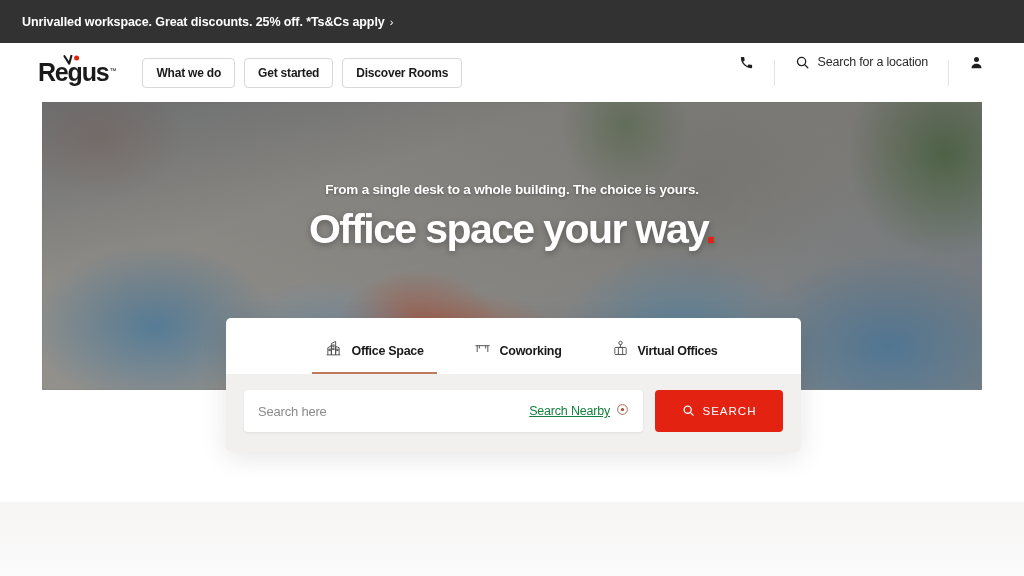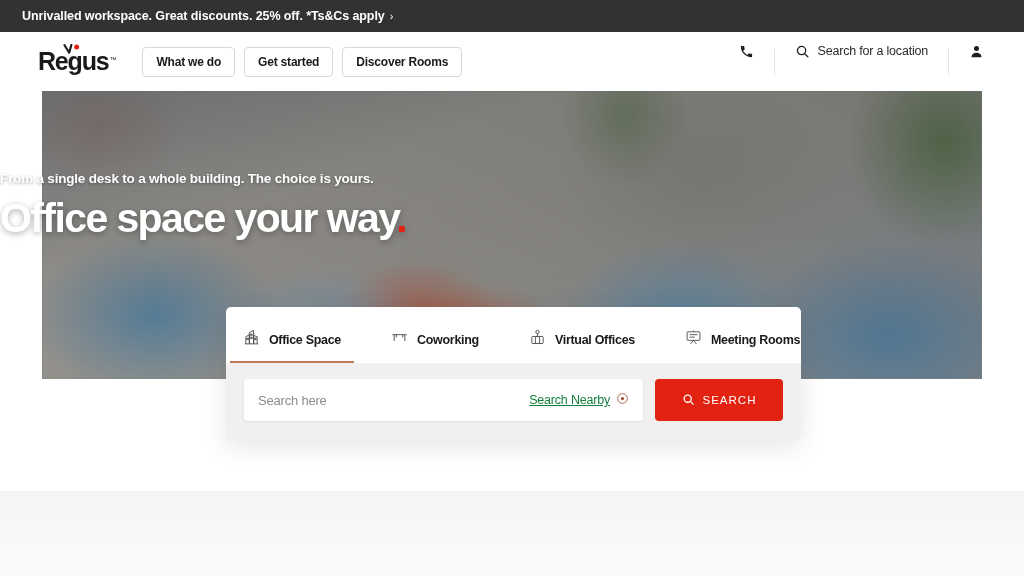--- a/index.html
+++ b/index.html
@@ -6,21 +6,21 @@
   html, body {
     width: 1024px; height: 576px;
     overflow: hidden;
     background: #ffffff;
     font-family: "Liberation Sans", sans-serif;
     -webkit-font-smoothing: antialiased;
   }
 
   
   .promo-bar {
-    height: 32px;
+    height: 43px;
     background: #323232;
     display: flex;
     align-items: center;
     padding-left: 22px;
   }
   .promo-text {
     color: #ffffff;
     font-size: 12.5px;
     font-weight: 700;
     letter-spacing: -0.1px;
@@ -142,21 +142,21 @@
   }
   .hero-veil {
     position: absolute;
     inset: 0;
     background: linear-gradient(180deg, rgba(30,34,38,0.30) 0%, rgba(30,34,38,0.22) 45%, rgba(30,34,38,0.10) 100%);
   }
   .hero-copy {
     position: absolute;
     top: 80px;
     left: 0; right: 0;
-    text-align: left;
+    text-align: center;
     z-index: 3;
   }
   .hero-sub {
     color: #ffffff;
     font-size: 13.5px;
     font-weight: 700;
     letter-spacing: -0.2px;
     text-shadow: 0 1px 3px rgba(0,0,0,0.35);
   }
   .hero-title {
@@ -385,32 +385,20 @@
           <svg width="17" height="17" viewBox="0 0 24 24" fill="none" stroke="#4b4b4b" stroke-width="1.3">
             <circle cx="12" cy="4.2" r="2.4"></circle>
             <path d="M12 6.6v3"></path>
             <rect x="4" y="10.5" width="16" height="10" rx="1.2"></rect>
             <path d="M9 20.5v-7.5a3 3 0 0 1 6 0v7.5"></path>
           </svg>
         </span>
         <span class="tab-label">Virtual Offices</span>
       </div>
 
-      <div class="tab">
-        <span>
-          <svg width="17" height="17" viewBox="0 0 24 24" fill="none" stroke="#4b4b4b" stroke-width="1.3">
-            <rect x="3" y="4" width="18" height="12" rx="0.8"></rect>
-            <line x1="12" y1="2" x2="12" y2="4"></line>
-            <path d="M8 21l4-5 4 5"></path>
-            <line x1="6.5" y1="8" x2="17.5" y2="8"></line>
-            <line x1="6.5" y1="11.5" x2="13.5" y2="11.5"></line>
-          </svg>
-        </span>
-        <span class="tab-label">Meeting Rooms</span>
-      </div>
     </div>
 
     <div class="panel-bottom">
       <div class="search-field">
         <input class="search-input" type="text" placeholder="Search here" style="">
         <div class="nearby">
           <span class="nearby-label">Search Nearby</span>
           <span>
             <svg width="13" height="13" viewBox="0 0 24 24" fill="none" stroke="#a2503c" stroke-width="1.6">
               <circle cx="12" cy="12" r="9"></circle>

